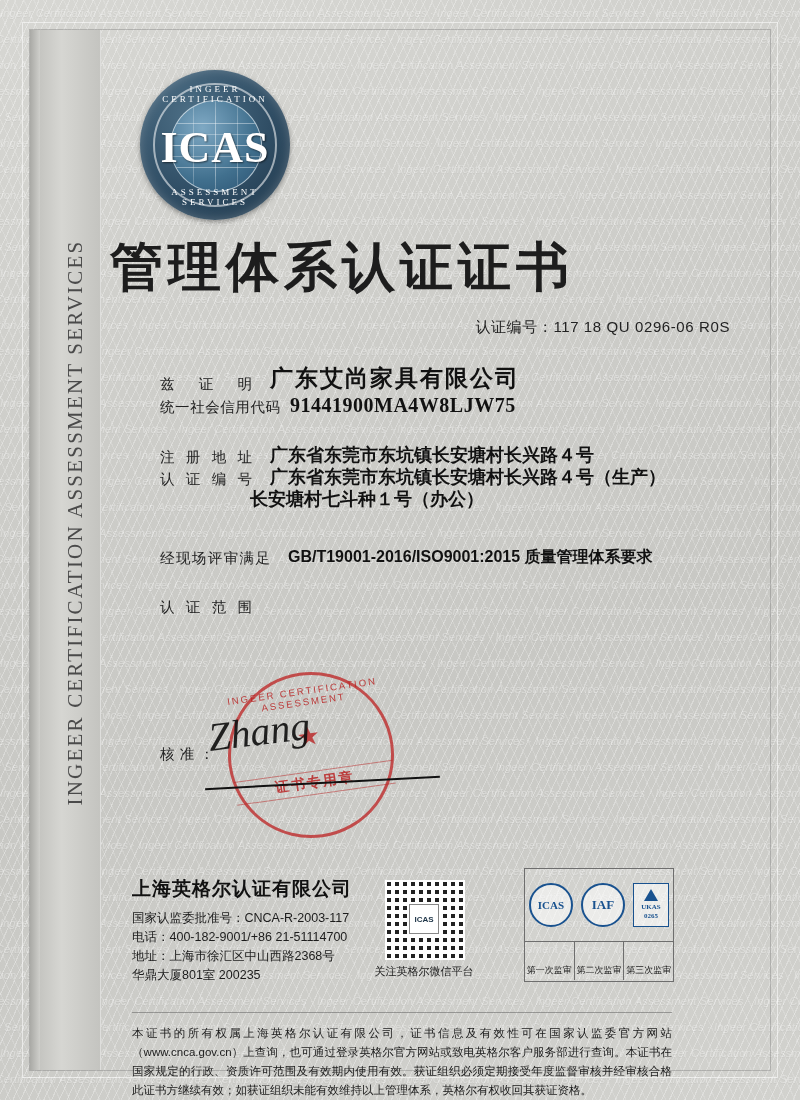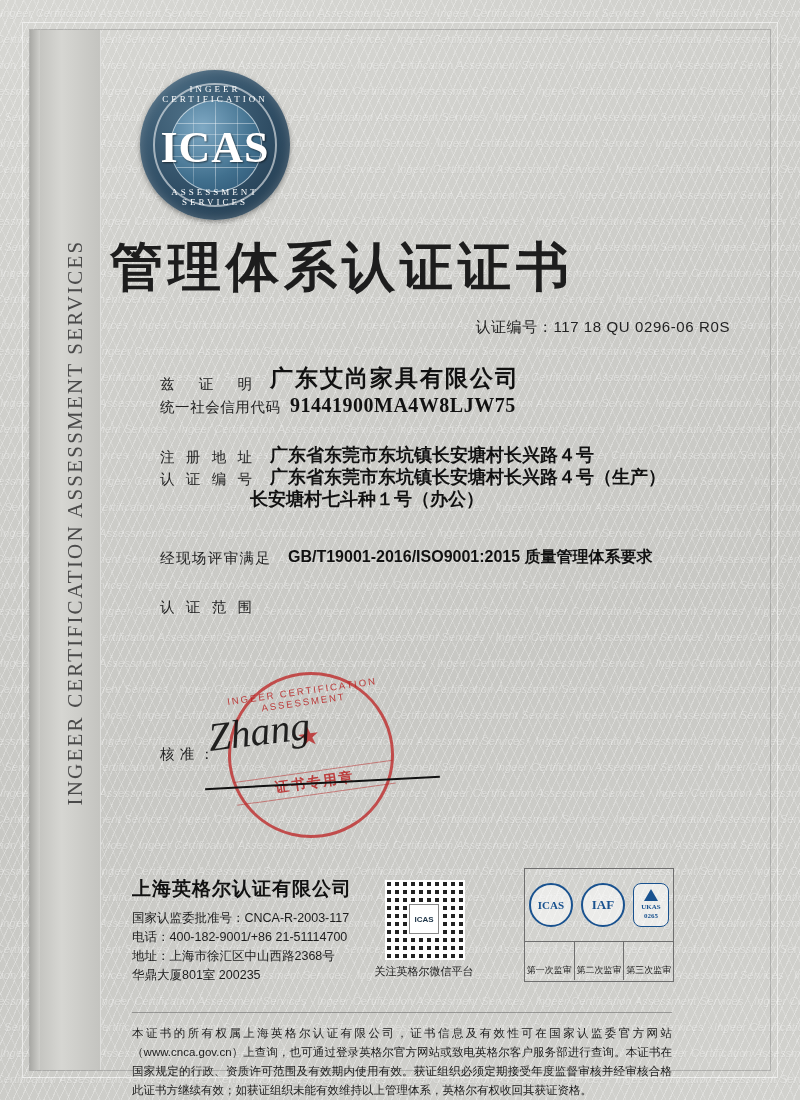--- a/index.html
+++ b/index.html
@@ -197,21 +197,21 @@
     position:absolute;left:524px;top:868px;width:148px;height:112px;
     border:1px solid #6e6e6e;background:rgba(255,255,255,.10);
   }
   .marks .top{height:72px;display:flex;align-items:center;justify-content:space-around;border-bottom:1px solid #6e6e6e;}
   .marks .bot{height:38px;display:flex;}
   .marks .bot div{flex:1;border-right:1px solid #6e6e6e;display:flex;align-items:flex-end;justify-content:center;padding-bottom:3px;font-size:9px;color:#222;}
   .marks .bot div:last-child{border-right:none;}
   .mk{width:40px;height:40px;border-radius:50%;border:2px solid #19528f;display:flex;align-items:center;justify-content:center;
       font-family:"Liberation Serif",serif;font-weight:bold;font-size:13px;color:#19528f;background:rgba(255,255,255,.55);}
   .mk.small{font-size:11px;}
-  .mk.ukas{border-radius:8px;border:1px solid #19528f;width:34px;height:42px;flex-direction:column;font-size:7px;line-height:9px;}
+  .mk.ukas{border-radius:0;border:1px solid #19528f;width:34px;height:42px;flex-direction:column;font-size:7px;line-height:9px;}
   .mk.ukas .tri{width:0;height:0;border-left:7px solid transparent;border-right:7px solid transparent;border-bottom:12px solid #19528f;margin-bottom:2px;}
 
   
   .disclaimer{
     position:absolute;left:132px;top:1024px;width:540px;
     font-size:11.5px;line-height:19px;color:#1b1b1b;text-align:justify;
   }
   .rule{position:absolute;left:132px;top:1012px;width:540px;height:1px;background:rgba(90,90,90,.5);}
 </style>
 </head>

